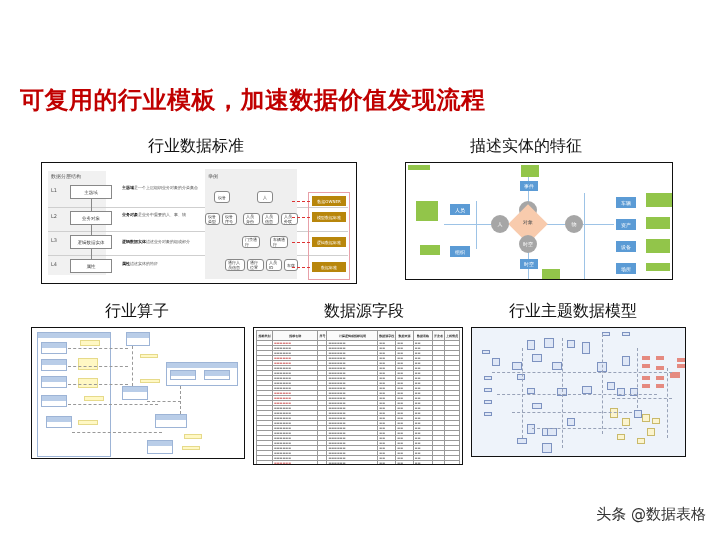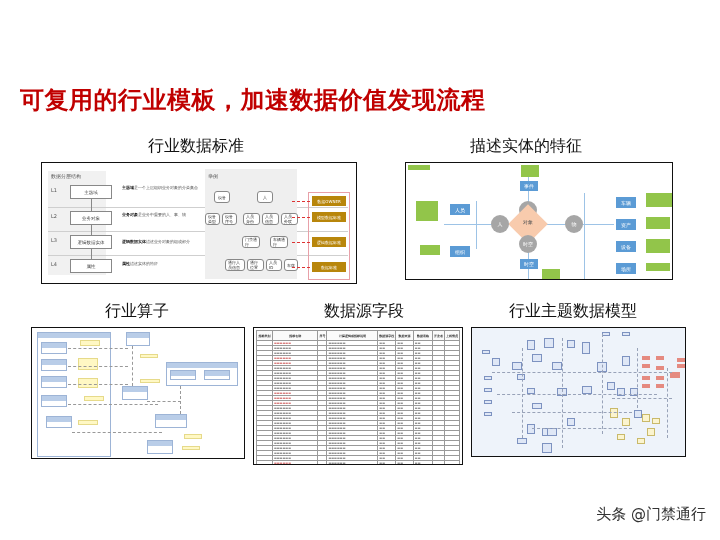--- a/index.html
+++ b/index.html
@@ -585,13 +585,13 @@
       <div class="f5-dash" style="left: 60px; top: 100px; width: 100px; height: 1px;"></div>
       <div class="f5-dash" style="left: 140px; top: 70px; width: 60px; height: 1px;"></div>
       <div class="f5-vdash" style="left: 50px; top: 20px; width: 1px; height: 90px;"></div>
       <div class="f5-vdash" style="left: 90px; top: 10px; width: 1px; height: 110px;"></div>
       <div class="f5-vdash" style="left: 130px; top: 6px; width: 1px; height: 100px;"></div>
       <div class="f5-vdash" style="left: 165px; top: 20px; width: 1px; height: 60px;"></div>
       <div class="f5-vdash" style="left: 195px; top: 40px; width: 1px; height: 70px;"></div>
     </div>
 </div>
 
-<div class="watermark">头条 @门禁通行</div>
+<div class="watermark">头条 @数据表格</div>
 
 </body></html>

